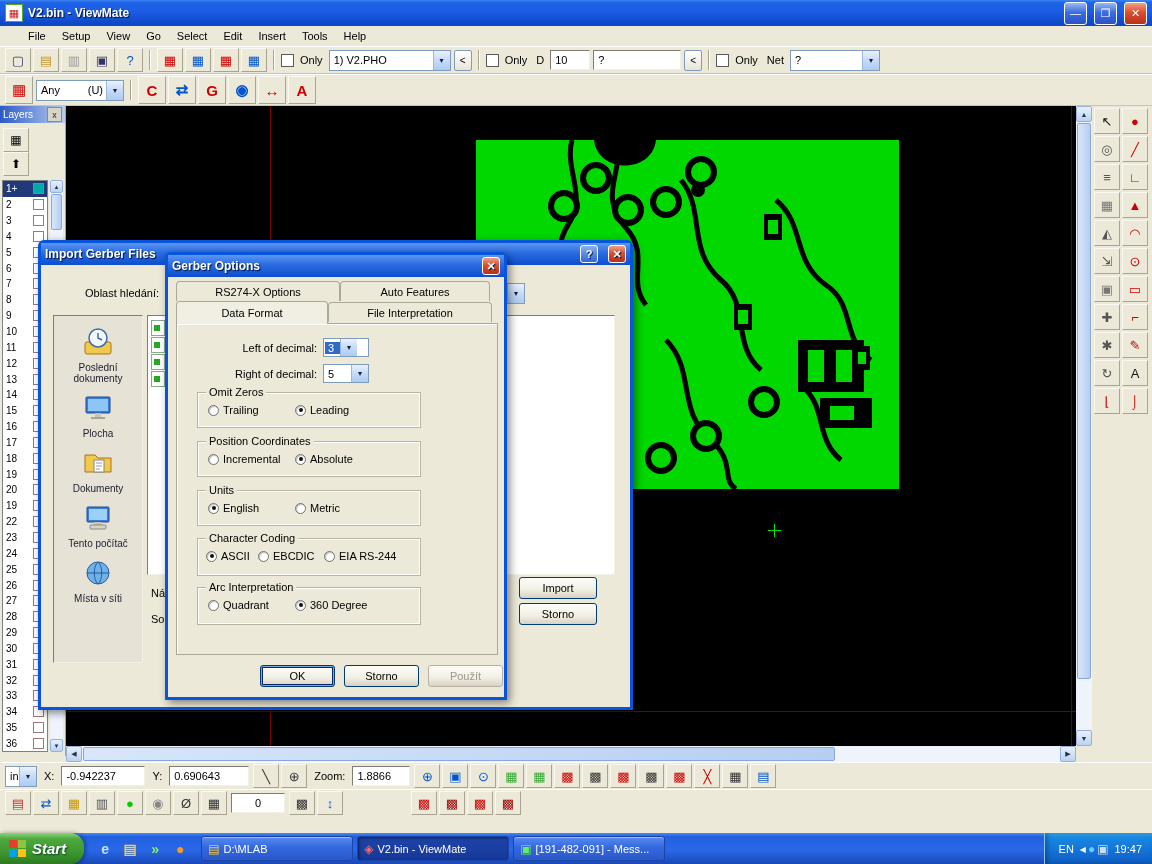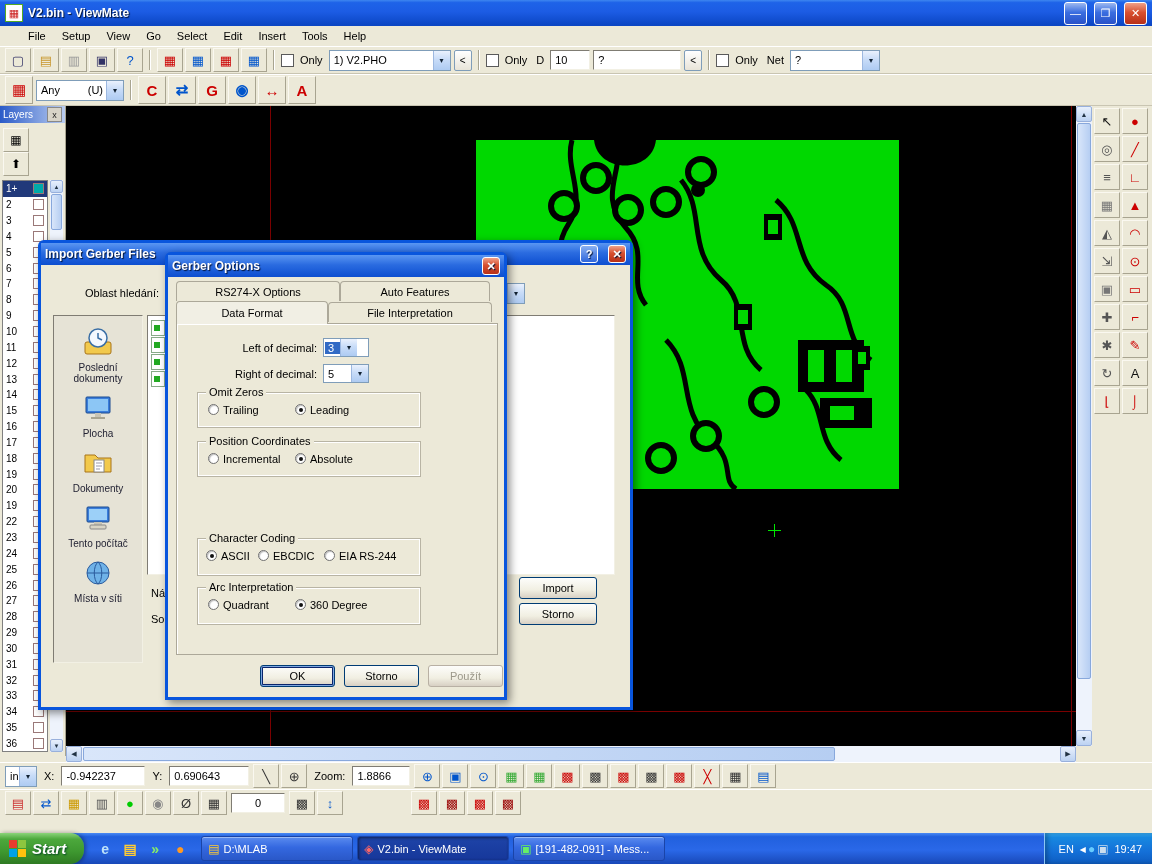--- a/index.html
+++ b/index.html
@@ -103,21 +103,21 @@
   
   .tab{position:absolute;height:20px;background:#ECE9D8;border:1px solid #ACA899;border-bottom:none;
     border-radius:4px 4px 0 0;display:flex;align-items:center;justify-content:center;font-size:11px;box-sizing:border-box}
   .tab.active{height:23px;z-index:3;background:#F1EFE4}
   .tpanel{position:absolute;border:1px solid #ACA899;background:#ECE9D8;box-shadow:inset 1px 1px 0 #fff;box-sizing:border-box}
   .prow{position:absolute;left:10px;display:flex;align-items:center}
   .plab{width:130px;text-align:right;margin-right:6px}
   .combo.dec{width:46px;height:19px}
   .gb{position:absolute;left:20px;width:222px;border:1px solid #B8B4A4;box-shadow:inset 1px 1px 0 #fff,inset -1px -1px 0 #fff}
   .gt{position:absolute;top:-7px;left:8px;background:#ECE9D8;padding:0 3px;font-size:11px}
-  .opt{position:absolute;top:11px;display:flex;gap:4px;font-size:11px;white-space:nowrap}
+  .opt{position:absolute;top:11px;display:flex;align-items:center;gap:4px;font-size:11px;white-space:nowrap}
   .radio{width:11px;height:11px;border-radius:50%;background:#fff;border:1px solid #707070;position:relative;
     box-shadow:inset 1px 1px 1px rgba(0,0,0,.25);box-sizing:border-box;flex:none}
   .radio.on::after{content:"";position:absolute;left:2.5px;top:2.5px;width:4px;height:4px;border-radius:50%;background:#111}
   
   .sb{position:absolute;left:0;width:1152px;background:#ECE9D8;display:flex;align-items:center;gap:4px;
     padding:0 5px;box-sizing:border-box;border-top:1px solid #fff}
   .sb1{top:762px;height:27px}
   .sb2{top:789px;height:27px}
   
   .taskbar{position:absolute;left:0;top:833px;width:1152px;height:31px;display:flex;align-items:center;
@@ -635,20 +635,31 @@
         <span class="gt">Position Coordinates</span>
         <span class="opt" style="left:10px">
           <span class="radio"></span>
           <span>Incremental</span>
         </span>
         <span class="opt" style="left:97px">
           <span class="radio on"></span>
           <span>Absolute</span>
         </span>
       </div>
+      <div class="gb" style="top:166px;height:34px">
+        <span class="gt">Units</span>
+        <span class="opt" style="left:10px">
+          <span class="radio on"></span>
+          <span>English</span>
+        </span>
+        <span class="opt" style="left:97px">
+          <span class="radio"></span>
+          <span>Metric</span>
+        </span>
+      </div>
       <div class="gb" style="top:214px;height:36px">
         <span class="gt">Character Coding</span>
         <span class="opt" style="left:8px">
           <span class="radio on"></span>
           <span>ASCII</span>
         </span>
         <span class="opt" style="left:60px">
           <span class="radio"></span>
           <span>EBCDIC</span>
         </span>

